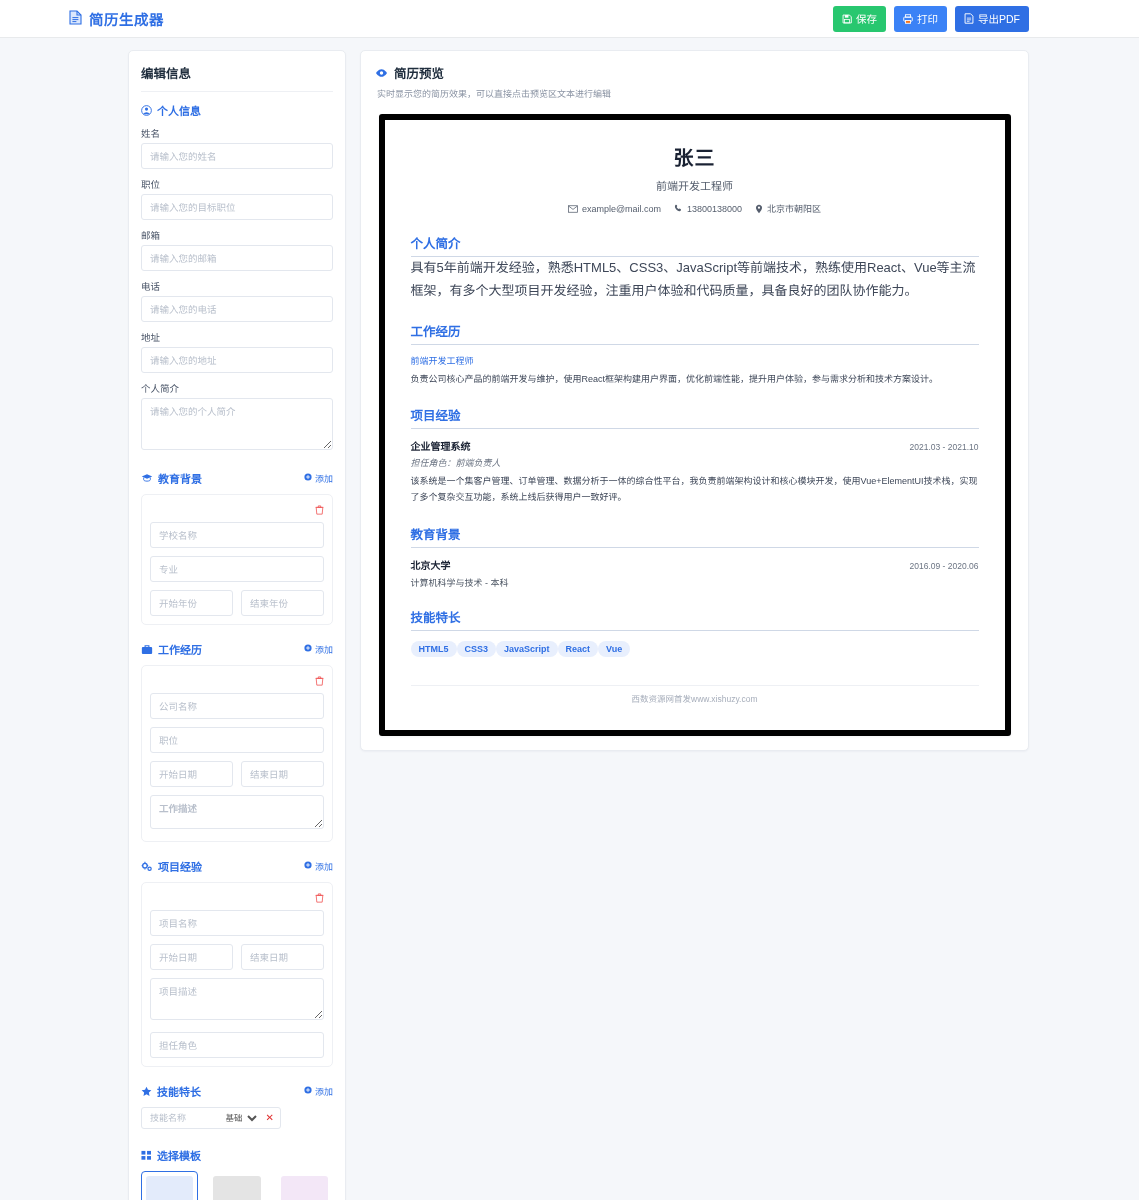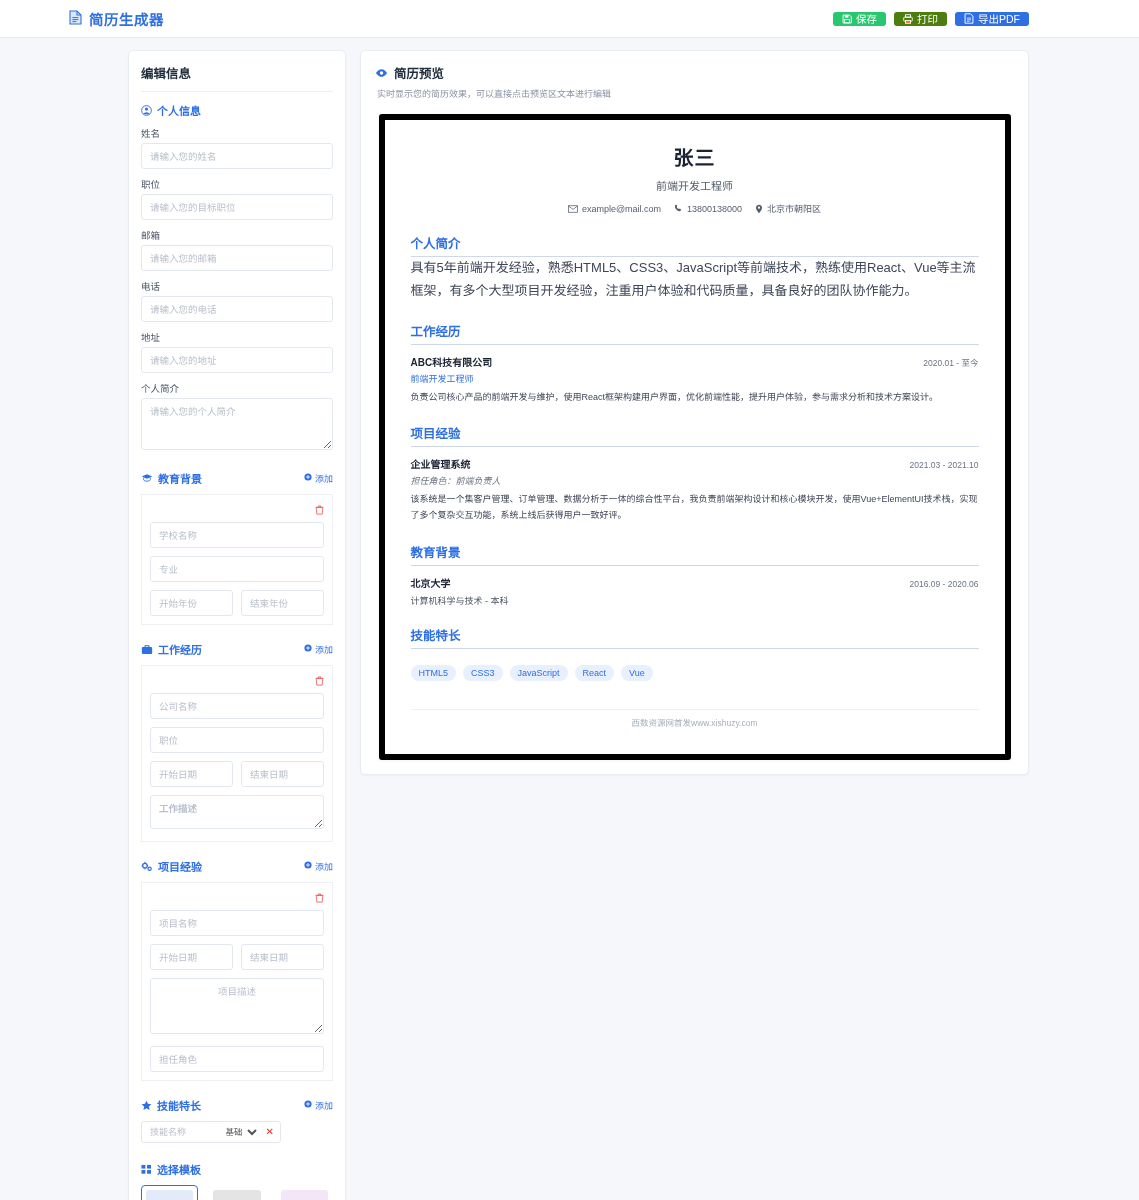--- a/index.html
+++ b/index.html
@@ -24,29 +24,29 @@
   }
   .brand {
     display: flex; align-items: center; gap: 7px;
     font-size: 14.5px; font-weight: bold; color: #2f6fe4;
     letter-spacing: .5px;
   }
   .brand .doc-ico { display:block; }
   .header-actions { display: flex; gap: 8px; }
   .hbtn {
     display: inline-flex; align-items: center; gap: 4px;
-    height: 14px; padding: 0 9px;
+    height: 26px; padding: 0 9px;
     border: none; border-radius: 3px;
     font-size: 10.5px; color: #fff; cursor: pointer;
     font-family: inherit;
     white-space: nowrap;
   }
   .hbtn svg { display: block; }
   .hbtn.save { background: #28c76f; }
-  .hbtn.print { background: #4d7c0f; }
+  .hbtn.print { background: #3b82f6; }
   .hbtn.pdf { background: #2f6fe4; }
 
   
   .page {
     display: flex;
     align-items: flex-start;
     gap: 14px;
     padding: 12px 110px 0 128px;
   }
   .card {
@@ -84,21 +84,21 @@
     border: 1px solid #e3e7ee; border-radius: 3px;
     background: #fff; padding: 0 8px;
     font-size: 9.5px; color: #2c3e50;
     font-family: inherit; outline: none;
   }
   .inp::placeholder { color: #b9c0cc; }
   textarea.inp {
     height: 52px; padding: 6px 8px; resize: vertical; line-height: 1.4;
   }
   .sub-card {
-    border: 1px solid #eef0f4; border-radius: 0;
+    border: 1px solid #eef0f4; border-radius: 5px;
     padding: 8px; margin-bottom: 12px; background: #fff;
   }
   .del-row { display:flex; justify-content:flex-end; margin-bottom: 4px; }
   .del-btn {
     background:none;border:none;cursor:pointer;padding:0;color:#f05a5a;
     display:flex;align-items:center;
   }
   .row2 { display:flex; gap: 8px; }
   .row2 > .inp { width: 50%; }
   .skill-row {
@@ -153,21 +153,21 @@
   }
   .r-body { font-size: 13px; color: #3e4758; line-height: 1.75; margin-top: 0; }
   .r-item { margin-top: 9px; }
   .r-item-head { display:flex; justify-content:space-between; align-items:baseline; }
   .r-item-title { font-size: 10px; font-weight: bold; color:#1a2233; }
   .r-item-date { font-size: 8.5px; color:#6b7483; }
   .r-item-sub { font-size: 9px; color:#2f6fe4; margin-top: 3px; }
   .r-item-sub.italic { color:#6b7483; font-style: italic; }
   .r-item-desc { font-size: 9px; color:#3e4758; line-height:1.75; margin-top: 5px; }
   .r-item-major { font-size: 9px; color:#4b5462; margin-top: 4px; }
-  .tags { display:flex; flex-wrap: wrap; gap: 7px; margin-top: 16px; }
+  .tags { display:flex; flex-wrap: wrap; margin-top: 10px; font-weight: bold; }
   .tag {
     background: #e8effd; color: #2f6fe4;
     font-size: 9px; padding: 3px 8px; border-radius: 10px;
   }
   .r-footer {
     margin-top: 28px; padding-top: 6px; border-top: 1px solid #eef0f4;
     text-align:center; font-size: 8.5px; color: #a7aebb;
   }
 </style>
 </head>
@@ -369,21 +369,21 @@
                 <path d="M.8 3h10.4M4.4 1h3.2v2H4.4z" fill="none" stroke="#f05a5a" stroke-width="1.1"></path>
               </svg>
           </span>
         </button>
       </div>
       <input class="inp" style="margin-bottom: 8px;" placeholder="项目名称">
       <div class="row2" style="margin-bottom:8px">
         <input class="inp" placeholder="开始日期" style="">
         <input class="inp" placeholder="结束日期" style="">
       </div>
-      <textarea class="inp" style="height: 56px; margin-bottom: 8px; text-align: center;" placeholder="项目描述"></textarea>
+      <textarea class="inp" style="height: 42px; margin-bottom: 8px;" placeholder="项目描述"></textarea>
       <input class="inp" placeholder="担任角色" style="">
     </div>
 
     <div class="sec-head" style="margin-top:16px">
       <div class="sec-head-left">
         <span class="sec-ico">
           <svg width="11" height="11" viewBox="0 0 12 12">
               <path d="M6 .7l1.6 3.4 3.7.5-2.7 2.6.7 3.7L6 9.1 2.7 10.9l.7-3.7L.7 4.6l3.7-.5z" fill="#2f6fe4"></path>
             </svg>
         </span>
@@ -481,24 +481,20 @@
       </div>
 
       <div class="r-sec">
         <div class="r-sec-title">个人简介</div>
         <div class="r-body">具有5年前端开发经验，熟悉HTML5、CSS3、JavaScript等前端技术，熟练使用React、Vue等主流框架，有多个大型项目开发经验，注重用户体验和代码质量，具备良好的团队协作能力。</div>
       </div>
 
       <div class="r-sec">
         <div class="r-sec-title">工作经历</div>
         <div class="r-item">
-          <div class="r-item-head">
-            <span class="r-item-title">ABC科技有限公司</span>
-            <span class="r-item-date">2020.01 - 至今</span>
-          </div>
           <div class="r-item-sub">前端开发工程师</div>
           <div class="r-item-desc">负责公司核心产品的前端开发与维护，使用React框架构建用户界面，优化前端性能，提升用户体验，参与需求分析和技术方案设计。</div>
         </div>
       </div>
 
       <div class="r-sec">
         <div class="r-sec-title">项目经验</div>
         <div class="r-item">
           <div class="r-item-head">
             <span class="r-item-title">企业管理系统</span>

